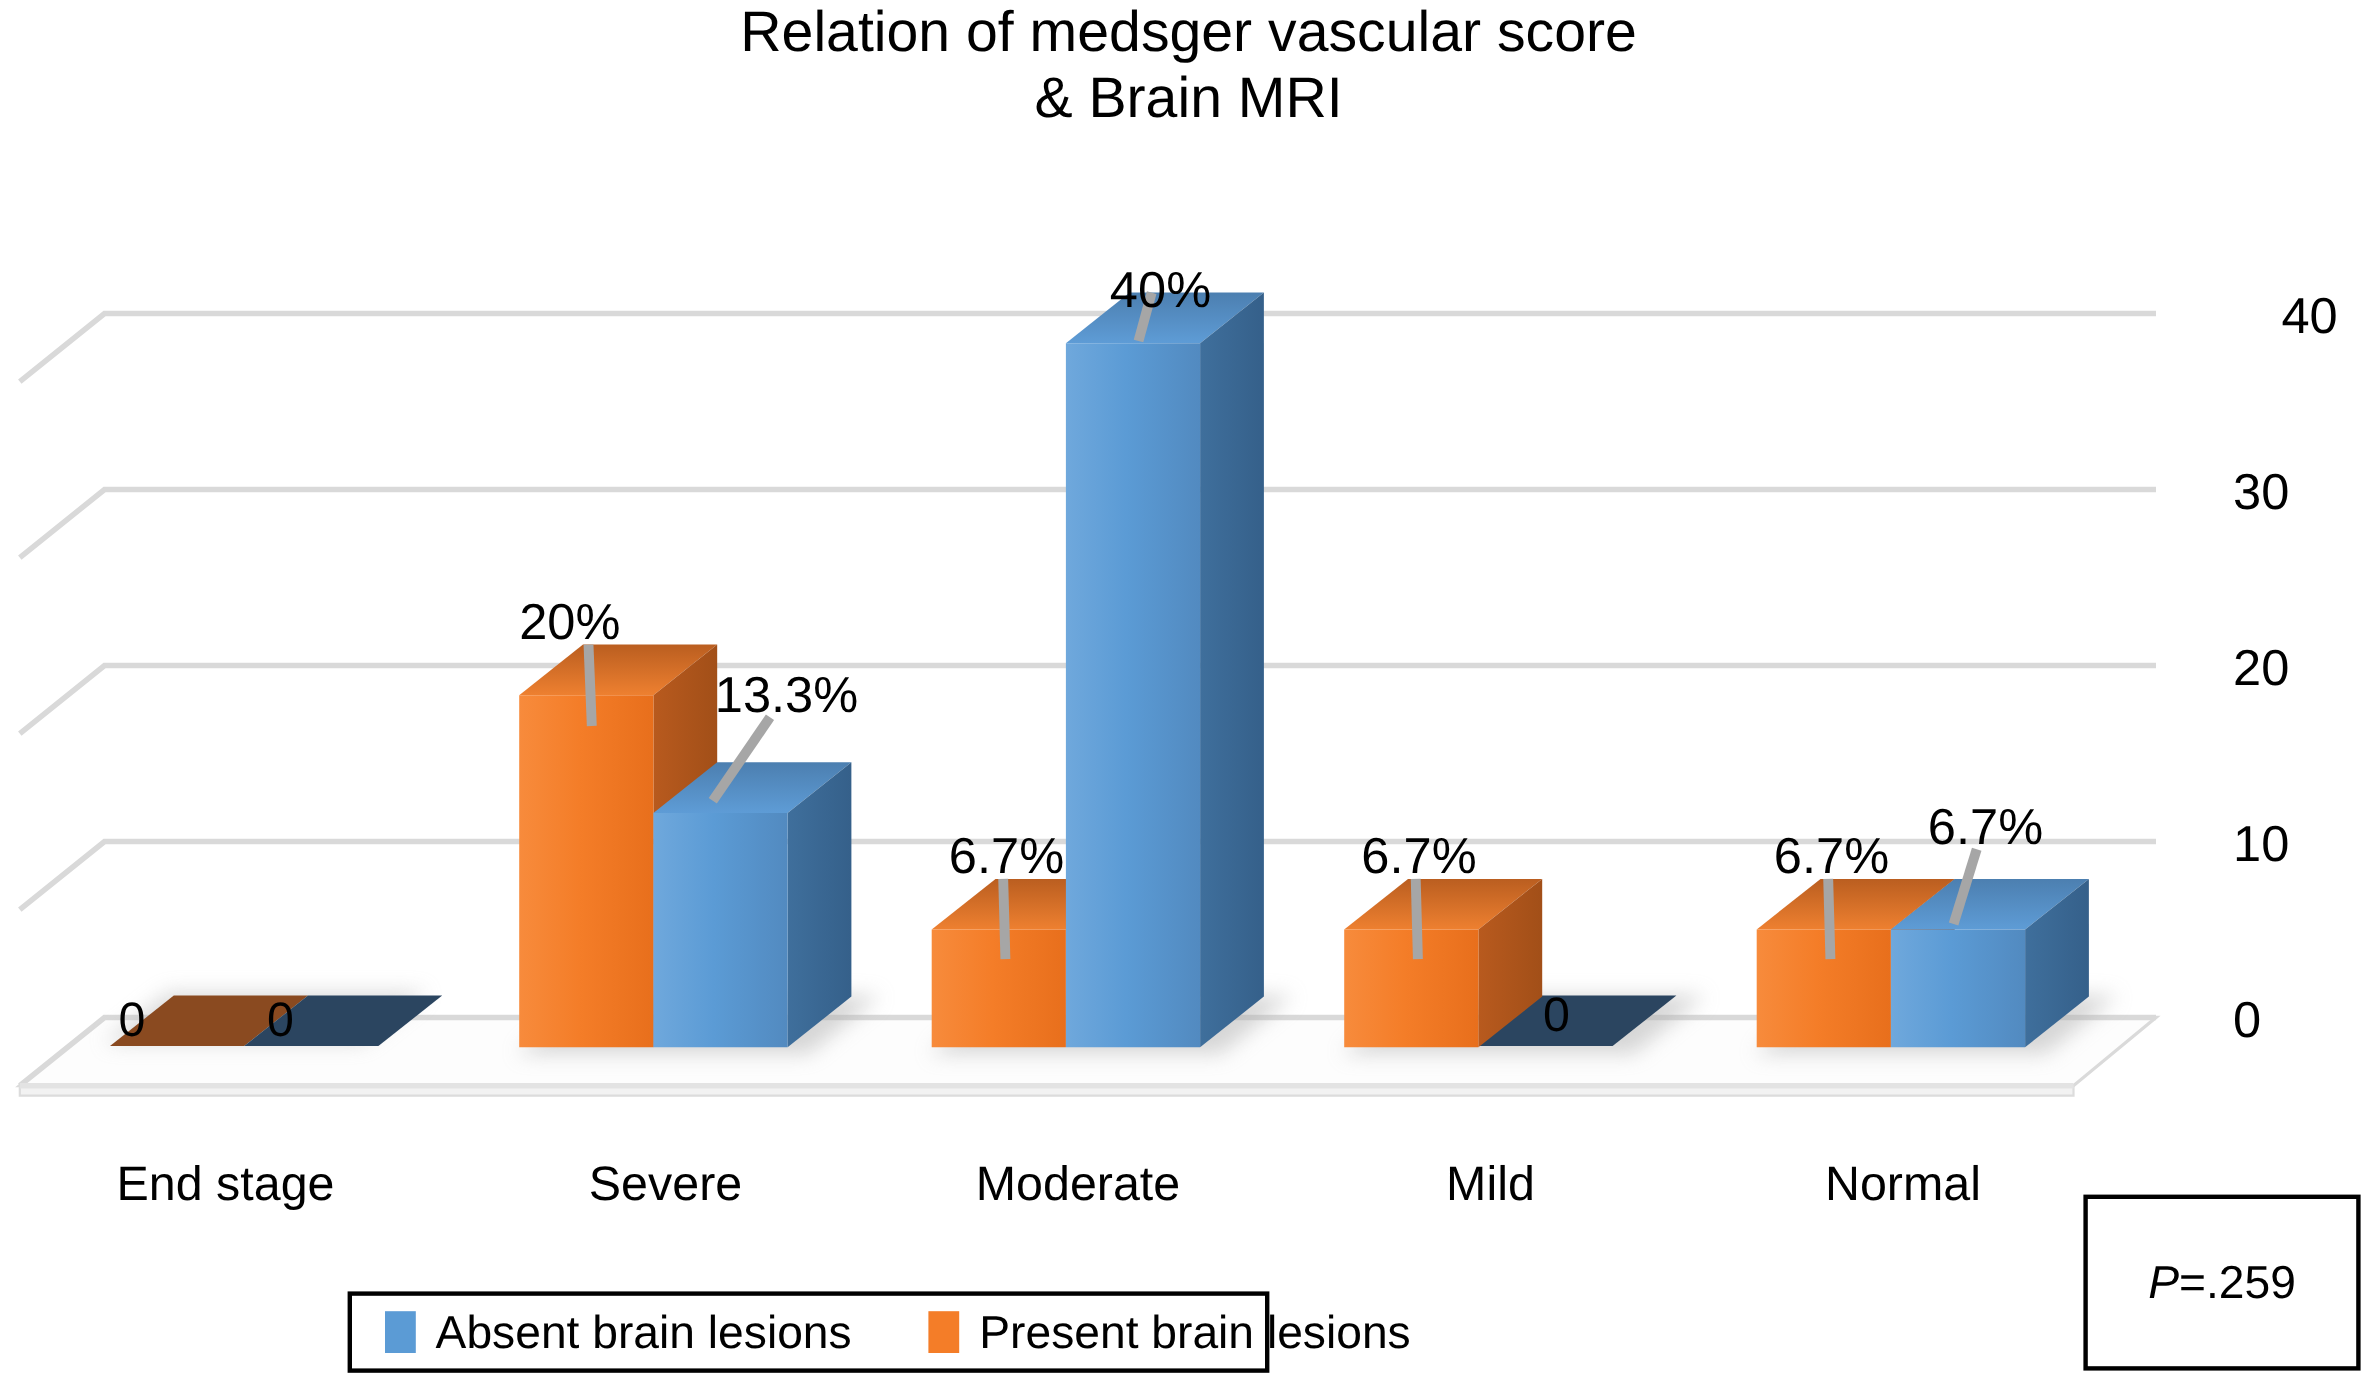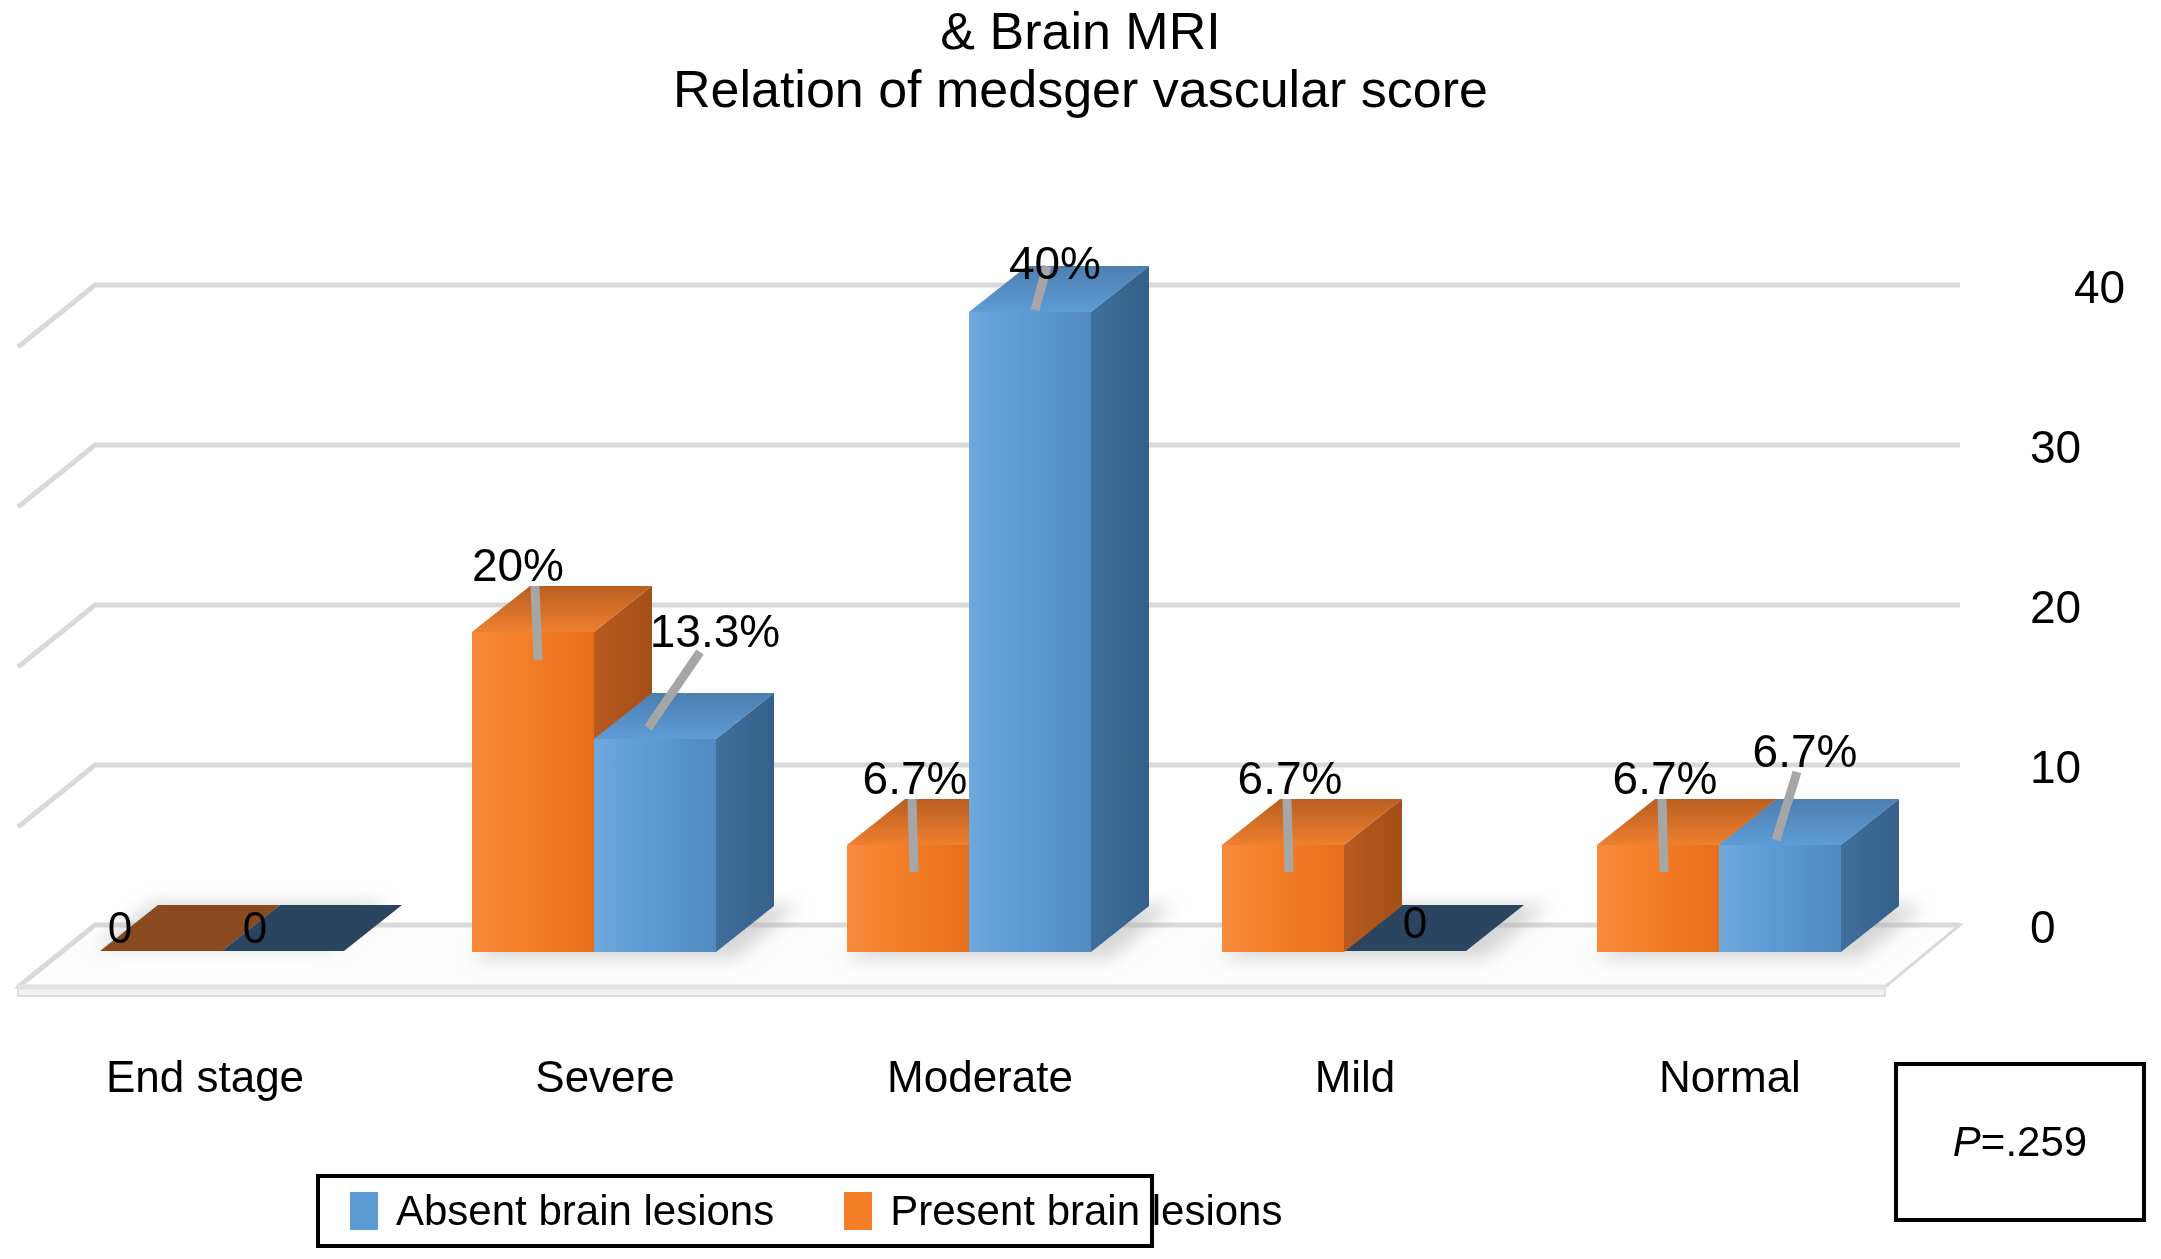--- a/index.html
+++ b/index.html
@@ -63,36 +63,36 @@
   .legend-item.first{margin-left:30px;}
   .legend-item.second{margin-left:70px;}
   .legend-swatch{
     width:28px;height:38px;margin-right:18px;flex:0 0 auto;
   }
   .legend-label{font-size:42px;line-height:42px;white-space:nowrap;}
 
   
   .pvalue-box{
     position:absolute;
-    left:1894px;top:1062px;width:252px;height:160px;
+    left:1894px;top:1086px;width:252px;height:160px;
     border:4px solid #000000;background:#ffffff;
     box-sizing:border-box;
     display:flex;align-items:center;justify-content:center;
   }
   .pvalue-text{font-size:42px;line-height:42px;white-space:nowrap;}
   .pvalue-text .pit{font-style:italic;}
 </style>
 </head>
 <body>
 
 <div id="chart-root">
 
   <div class="chart-title">
+    <span class="ln ln0">Relation of medsger vascular score</span>
     <span class="ln ln1">&amp; Brain MRI</span>
-    <span class="ln ln0">Relation of medsger vascular score</span>
   </div>
 
   <div class="plot">
     <svg width="2161" height="1259" viewBox="0 0 2161 1259">
       <defs>
 
         <linearGradient id="blueFront" x1="0" y1="0" x2="1" y2="0">
           <stop offset="0%" stop-color="#6FA8DC"></stop>
           <stop offset="45%" stop-color="#5B9BD5"></stop>
           <stop offset="100%" stop-color="#528AC0"></stop>

